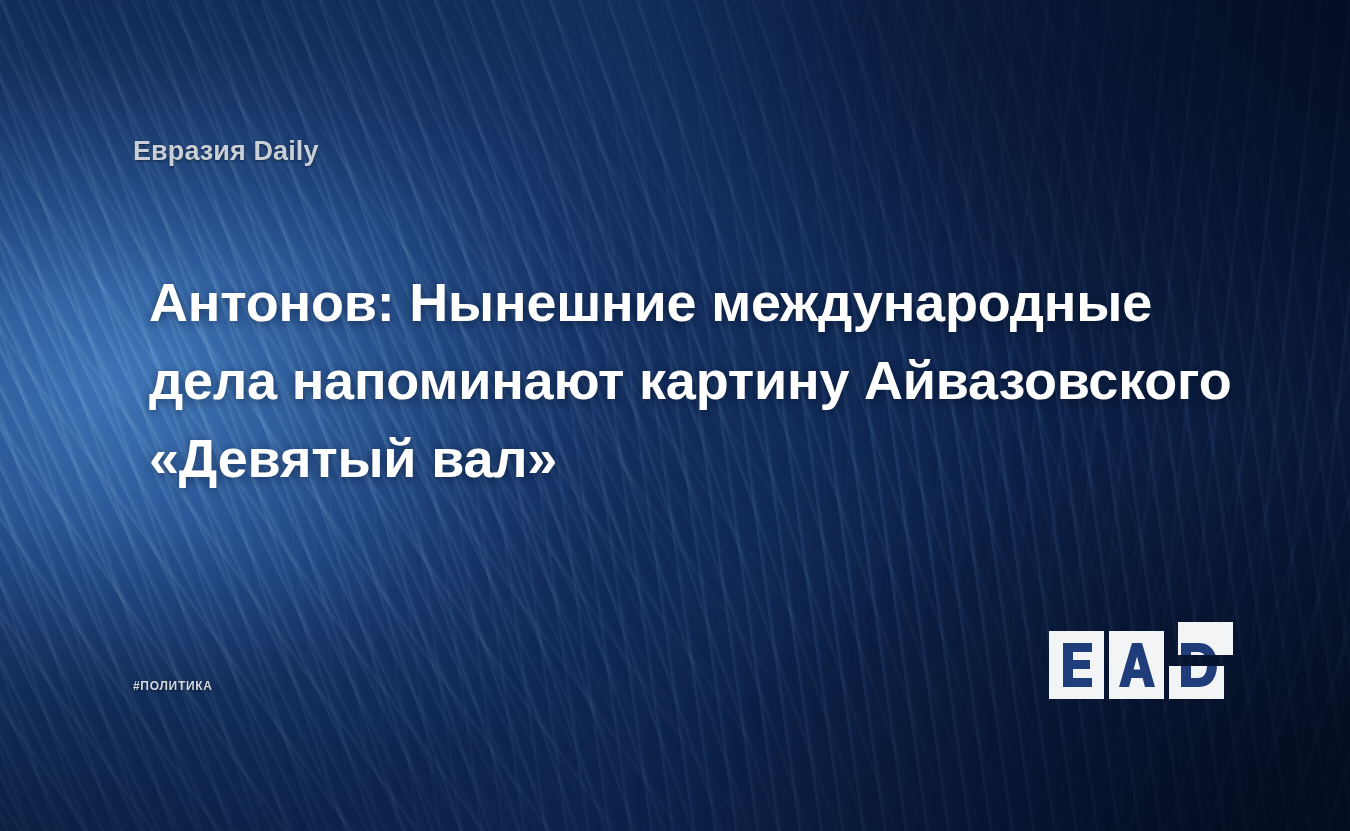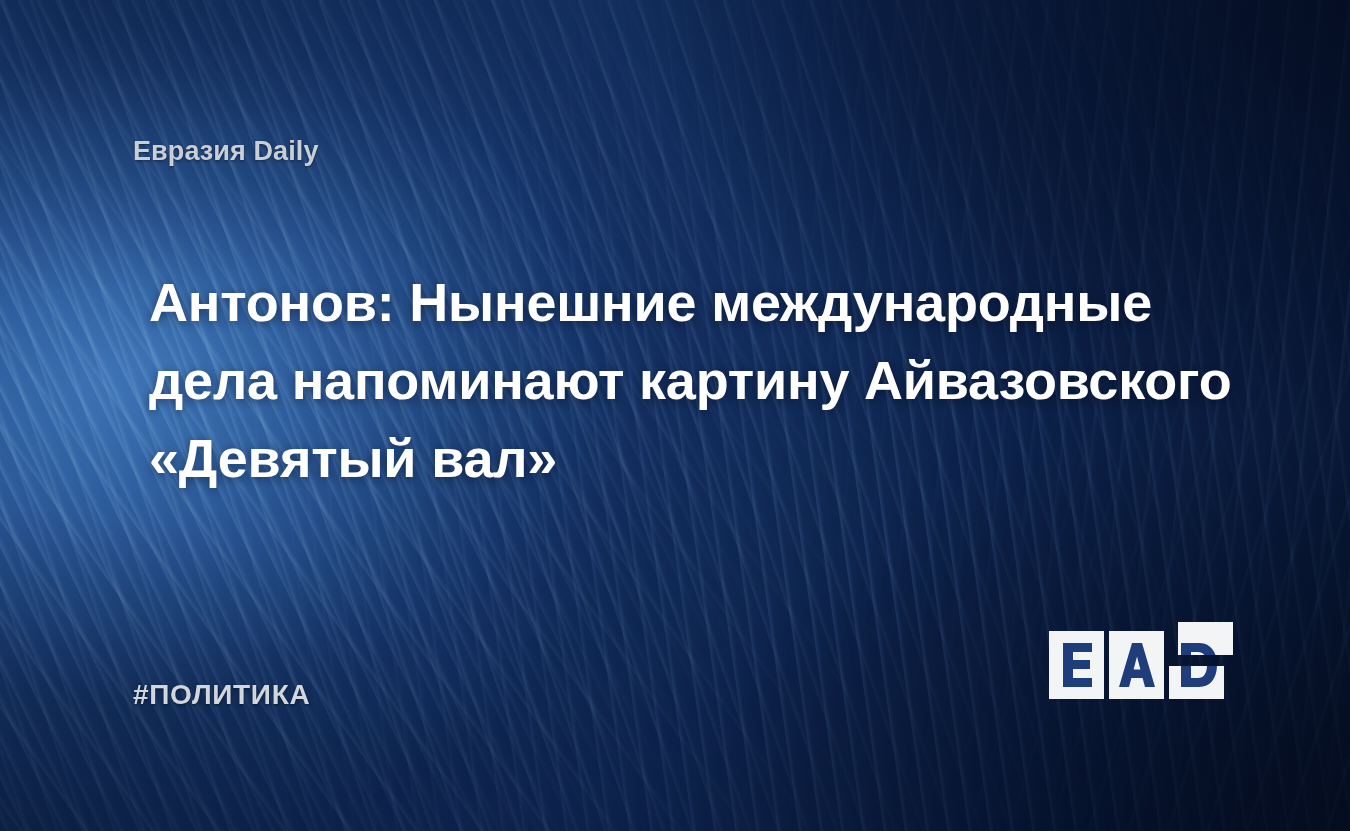--- a/index.html
+++ b/index.html
@@ -175,21 +175,21 @@
     color: #ffffff;
     letter-spacing: -0.2px;
     text-shadow: 0 2px 10px rgba(2,8,24,0.45);
     margin-left: 16px;
   }
 
   .hashtag {
     position: absolute;
     left: 133px;
     top: 679px;
-    font-size: 28px;
+    font-size: 12px;
     font-weight: 700;
     letter-spacing: 0.7px;
     color: #d2d7dd;
     text-shadow: 0 1px 3px rgba(0,0,0,0.5);
     white-space: nowrap;
   }
 
   
   .logo {
     position: absolute;

